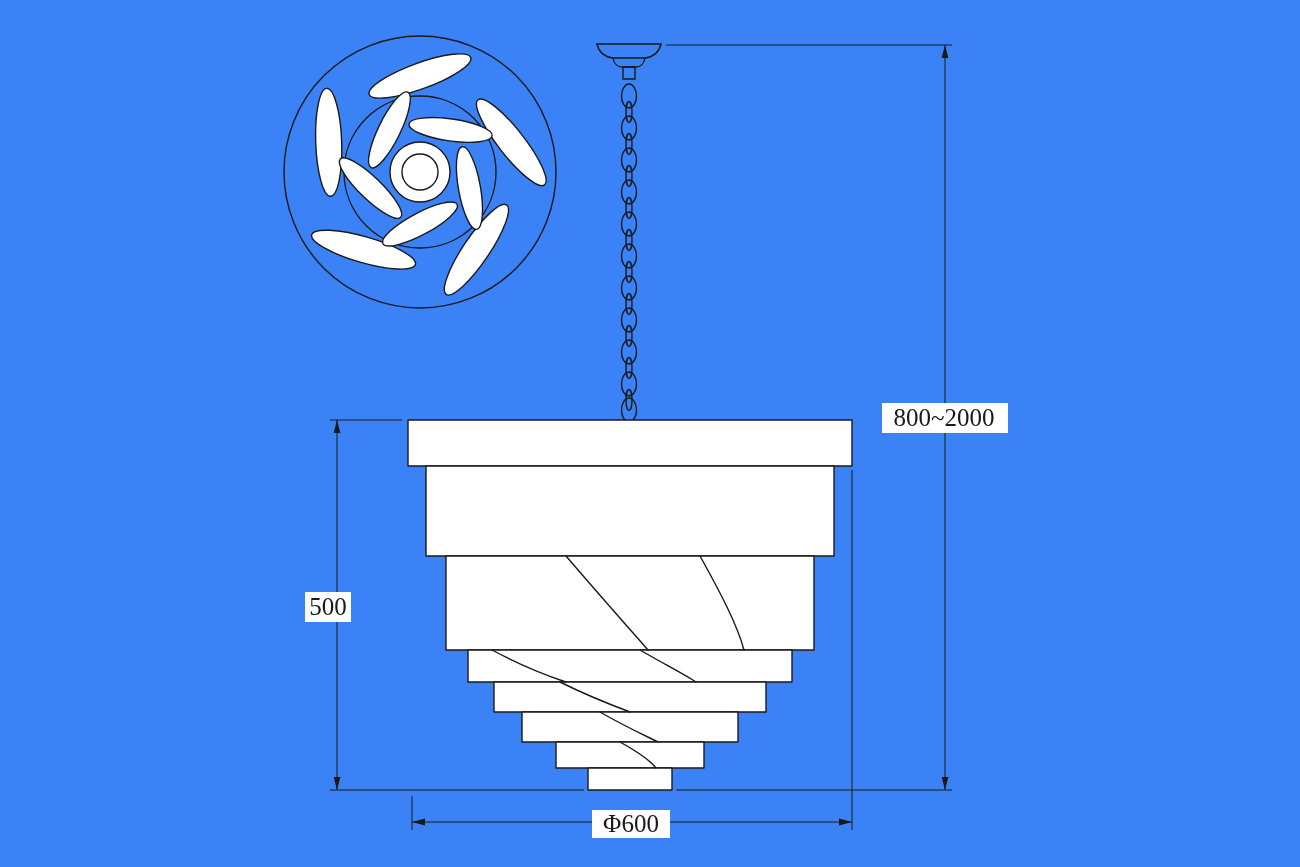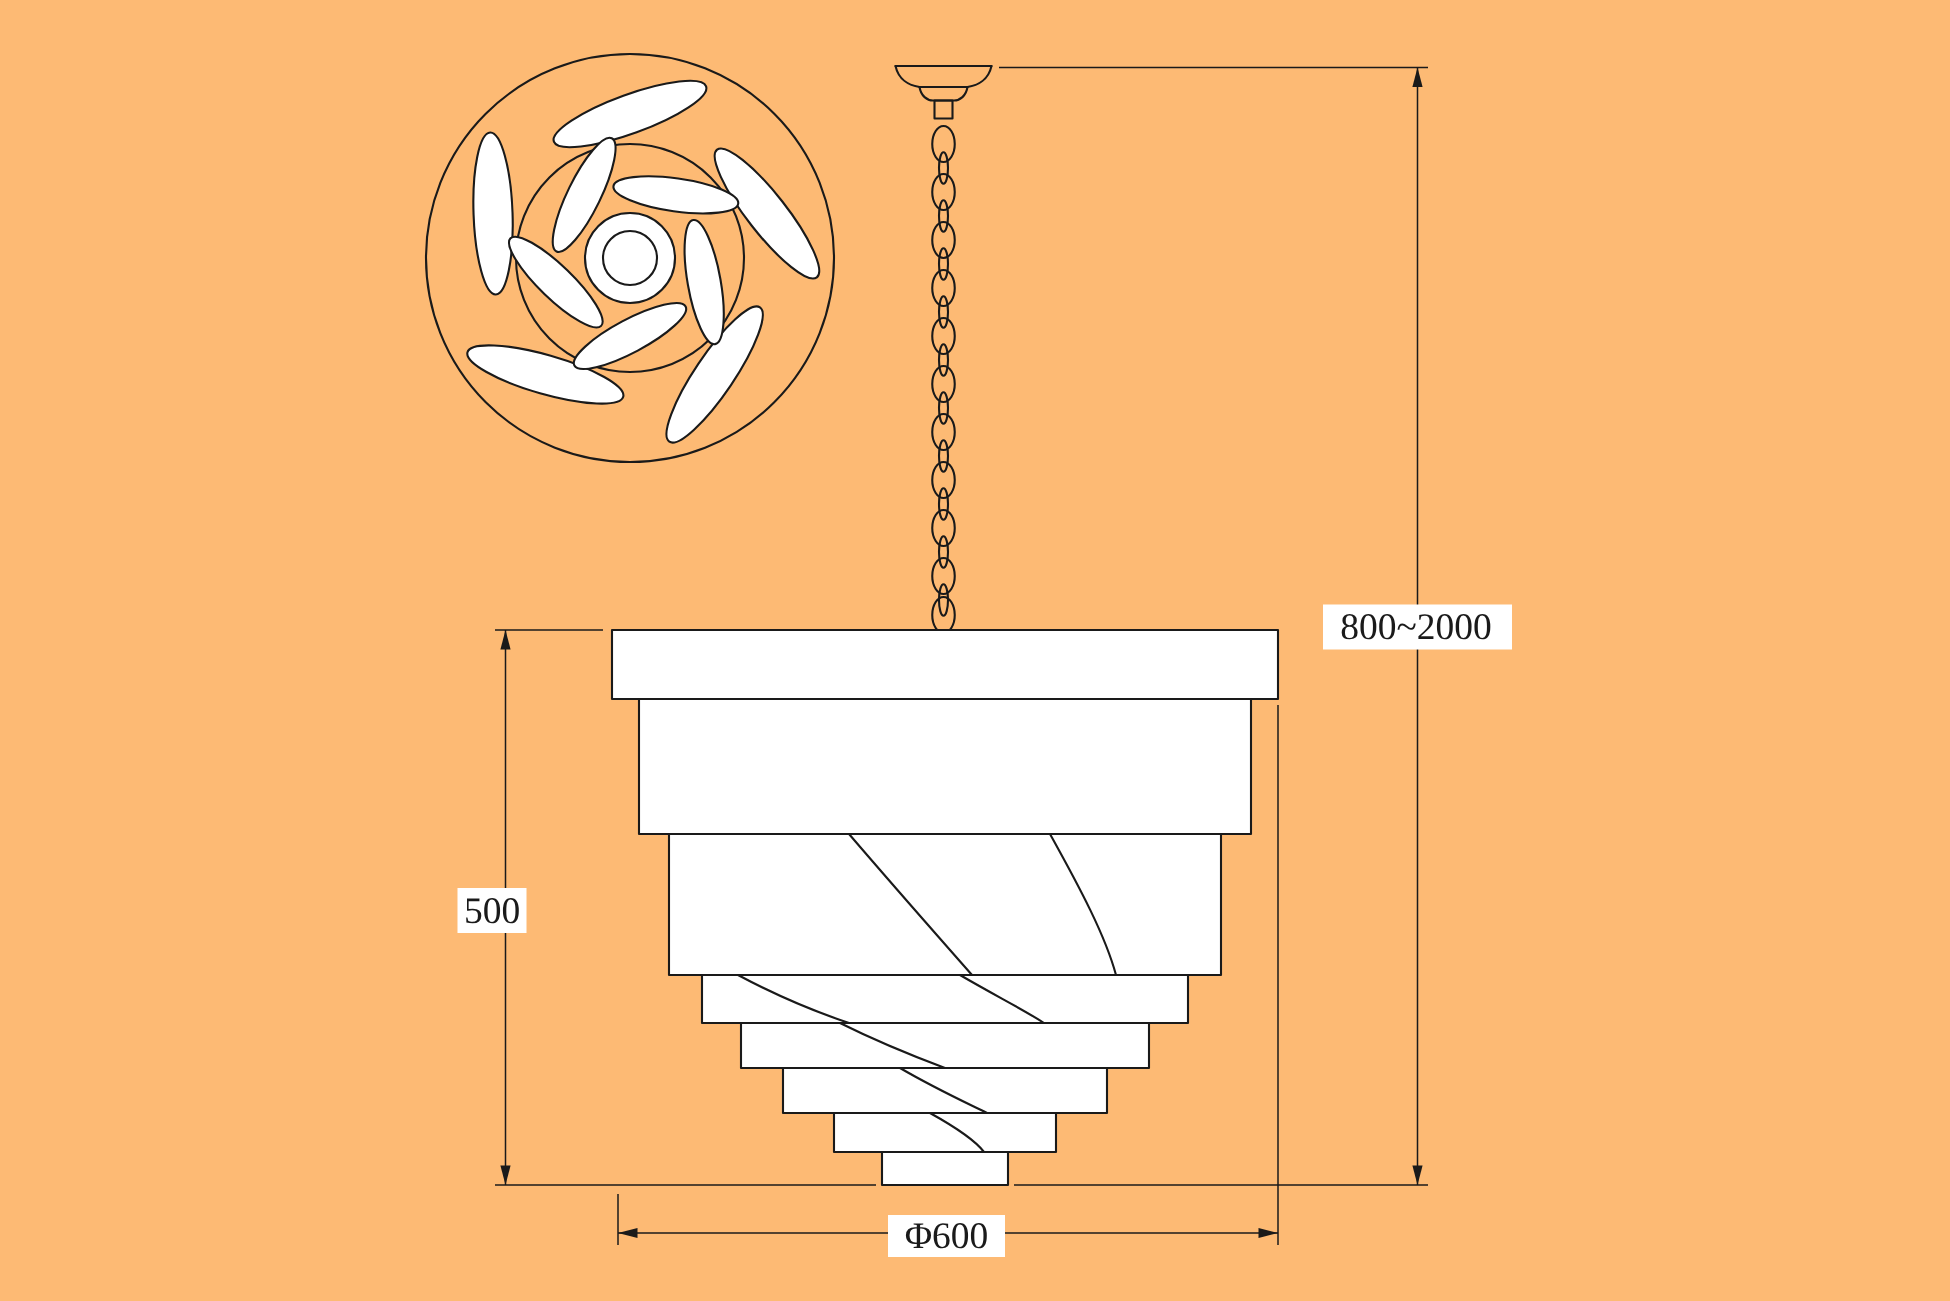--- a/index.html
+++ b/index.html
@@ -7,21 +7,21 @@
     padding: 0;
     background: #ffffff;
     width: 1300px;
     height: 867px;
     overflow: hidden;
   }
   .stage {
     position: relative;
     width: 1300px;
     height: 867px;
-    background: #fdba74;
+    background: #3b82f6;
   }
   svg { display: block; }
   .dim-text {
     font: 25px "Liberation Serif", serif;
     fill: #1a1a1a;
   }
 </style>
 </head>
 <body>
 

